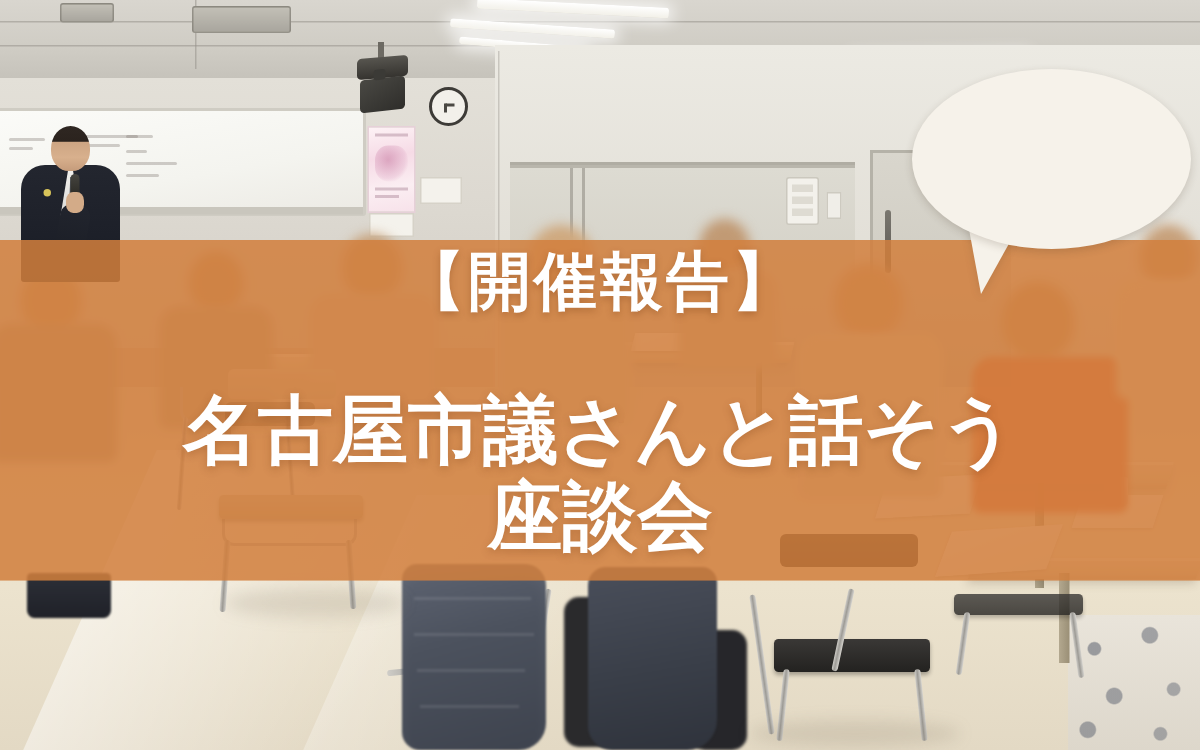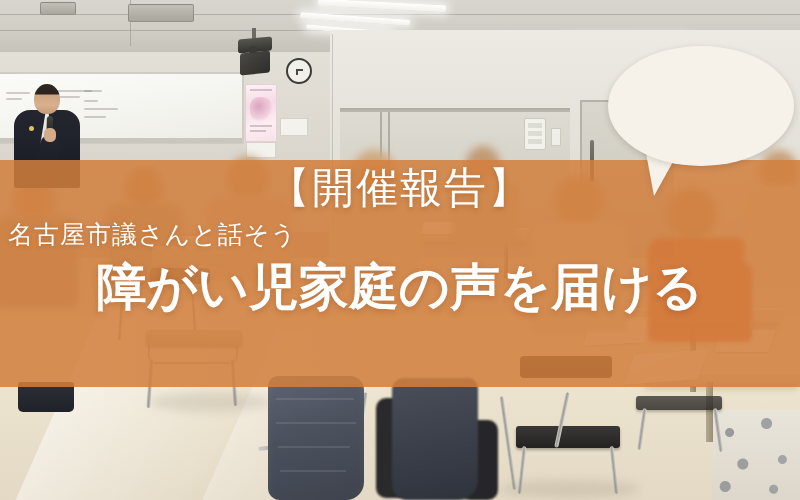--- a/index.html
+++ b/index.html
@@ -390,21 +390,21 @@
     position: absolute;
     inset: 0;
     pointer-events: none;
   }
   .kaisai {
     position: absolute;
     left: 0; right: 0; top: 167px;
     text-align: center;
     color: #ffffff;
     font-size: 42px;
-    font-weight: 400;
+    font-weight: 700;
     letter-spacing: 2px;
     line-height: 1;
     text-shadow: 0 2px 5px rgba(120,60,20,0.35);
   }
   .subtitle {
     position: absolute;
     left: 8px; top: 222px;
     color: #ffffff;
     font-size: 25px;
     font-weight: 400;
@@ -621,24 +621,24 @@
     <div class="floor-shadow" style="left:150px;top:392px;width:120px;height:20px;"></div>
     <div class="floor-shadow" style="left:500px;top:480px;width:140px;height:18px;"></div>
   </div>
 
   <div class="band"></div>
   <div class="band-solidify"></div>
 
   <div class="text-layer">
     <div class="kaisai">【開催報告】</div>
 
-    <div class="subtitle">名古屋市議さんと話そう</div>
 
     <div class="headline">
-      <span class="l1">障がい児家庭の声を届ける</span>
+      <span class="l1">名古屋市議さんと話そう</span>
+      <span class="l2">座談会</span>
     </div>
   </div>
 
   <div class="bubble-wrap">
     <div class="bubble-tail"></div>
     <div class="bubble"></div>
     <div class="bubble-text">
     </div>
   </div>
 

